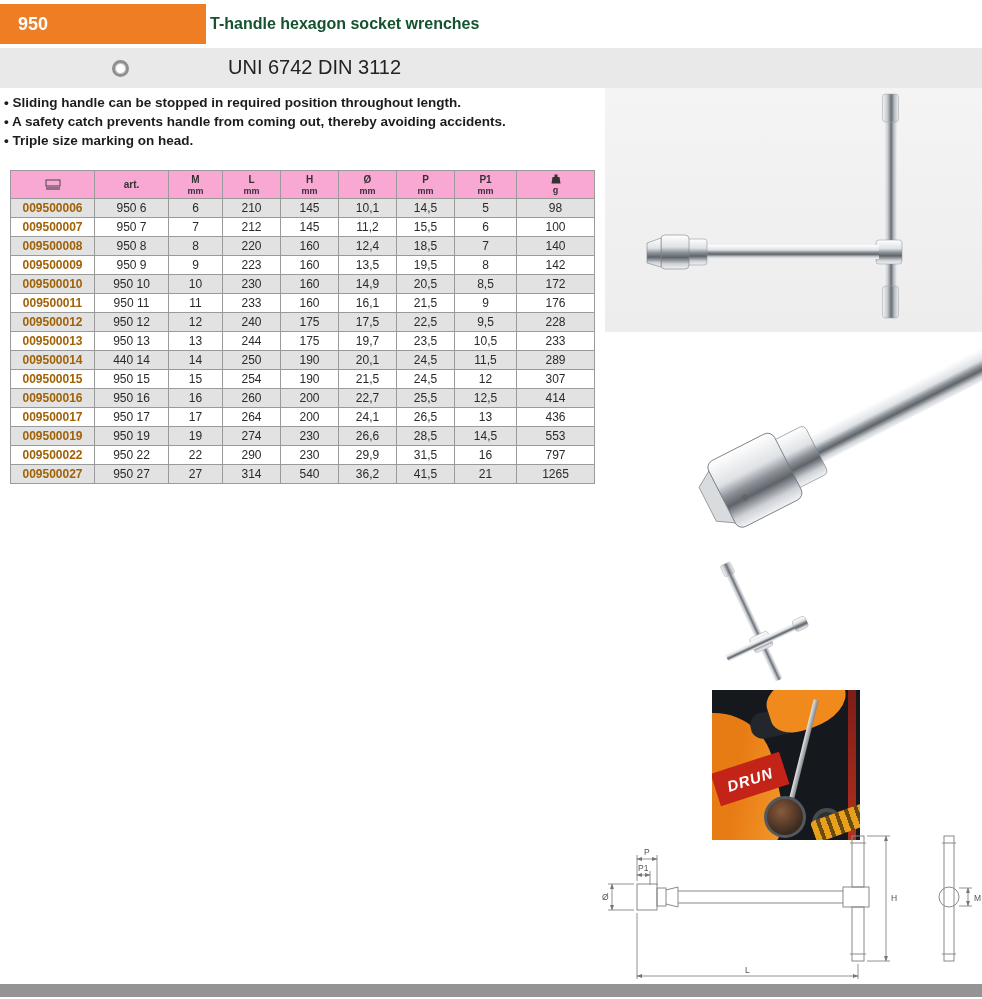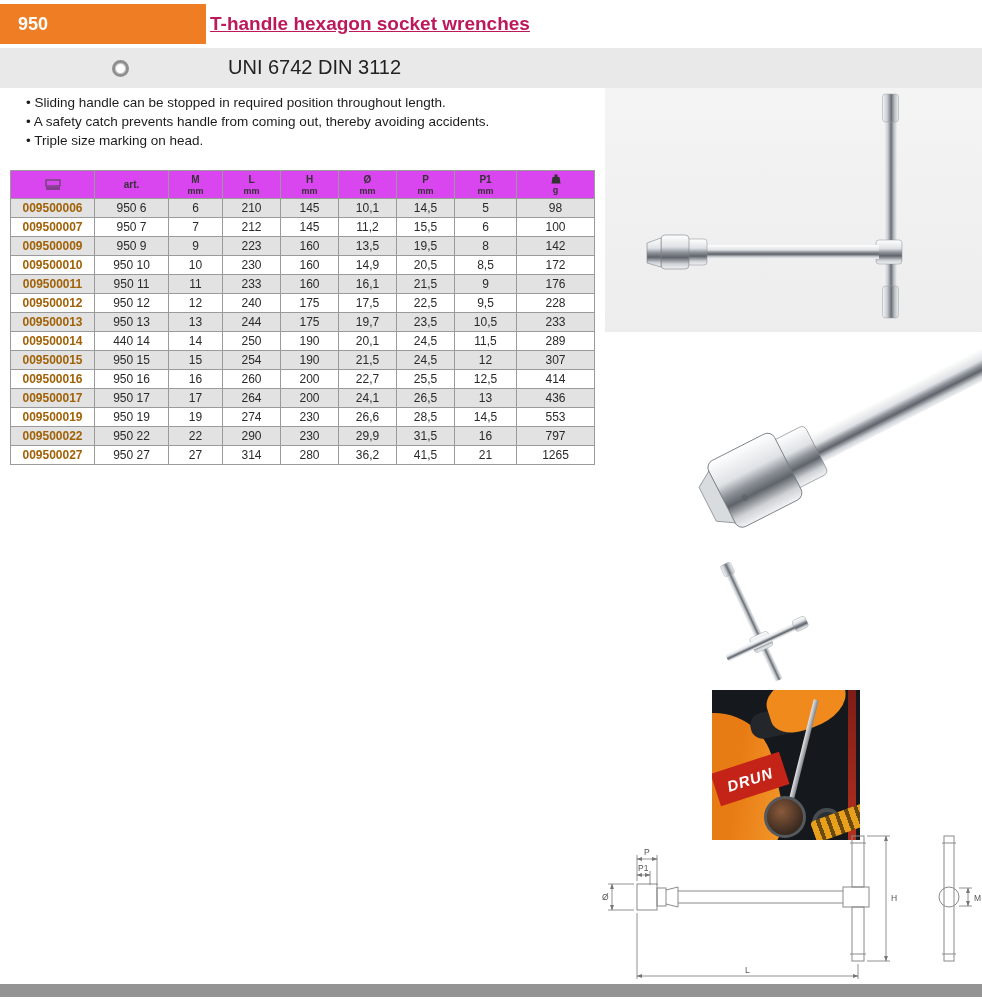--- a/index.html
+++ b/index.html
@@ -5,41 +5,41 @@
   * { margin:0; padding:0; box-sizing:border-box; }
   html,body { width:982px; height:999px; background:#fff; overflow:hidden;
     font-family:"Liberation Sans", sans-serif; position:relative; }
 
   
   .code-band { position:absolute; left:0; top:4px; width:206px; height:40px;
     background:#ee7d23; display:flex; align-items:center; }
   .code-band span { color:#fff; font-weight:bold; font-size:18px; margin-left:18px; }
   .title-band { position:absolute; left:210px; top:4px; height:40px; right:0;
     display:flex; align-items:center; }
-  .title-band h1 { font-size:19px; font-weight:bold; color:#be185d;text-decoration:underline; }
+  .title-band h1 { font-size:16px; font-weight:bold; color:#14532d; }
 
   
   .std-bar { position:absolute; left:0; top:48px; width:982px; height:40px;
     background:#e9e9e9; }
   .ring-icon { position:absolute; left:112px; top:12px; width:17px; height:17px;
     border-radius:50%; border:3px solid #8f8f8f; background:#fdfdfd;
     box-shadow:inset 0 0 0 1px #c9c9c9; }
   .std-text { position:absolute; left:210px; top:8px; font-size:20px; color:#222;margin-left:18px; }
 
   
-  .features { position:absolute; left:26px; top:93px; list-style:none; }
+  .features { position:absolute; left:4px; top:93px; list-style:none;font-weight:bold; }
   .features li { font-size:13.5px; color:#1c1c1c; line-height:19px; }
   .features li::before { content:"• "; }
 
   
   .spec-table { position:absolute; left:10px; top:170px; border-collapse:collapse;
     background:#fff; }
   .spec-table th, .spec-table td { border:1px solid #9a9a9a; text-align:center;
     vertical-align:middle; }
-  .spec-table th { height:28px; background:#d946ef; font-size:10px; font-weight:bold;
+  .spec-table th { height:28px; background:#f9a8d4; font-size:10px; font-weight:bold;
     color:#333; padding:1px 0; }
   .spec-table td { height:19px; font-size:12px; color:#2a2a2a; padding:0 2px; }
   .spec-table td:first-child { font-weight:bold; color:#a16207; }
   .spec-table tbody tr:nth-child(odd) { background:#e2e2e2; }
   .h-sub { font-size:9px; font-weight:bold; color:#333; margin-top:1px; }
   .h-icon { display:block; margin:0 auto; }
 
   
   .photo1 { position:absolute; left:605px; top:88px; width:377px; height:244px;
     background:linear-gradient(180deg,#f4f4f4 0%,#ededed 100%); }
@@ -187,20 +187,31 @@
         <td>950 7</td>
         <td>7</td>
         <td>212</td>
         <td>145</td>
         <td>11,2</td>
         <td>15,5</td>
         <td>6</td>
         <td>100</td>
       </tr>
       <tr>
+        <td>009500008</td>
+        <td>950 8</td>
+        <td>8</td>
+        <td>220</td>
+        <td>160</td>
+        <td>12,4</td>
+        <td>18,5</td>
+        <td>7</td>
+        <td>140</td>
+      </tr>
+      <tr>
         <td>009500009</td>
         <td>950 9</td>
         <td>9</td>
         <td>223</td>
         <td>160</td>
         <td>13,5</td>
         <td>19,5</td>
         <td>8</td>
         <td>142</td>
       </tr>
@@ -312,21 +323,21 @@
         <td>29,9</td>
         <td>31,5</td>
         <td>16</td>
         <td>797</td>
       </tr>
       <tr>
         <td>009500027</td>
         <td>950 27</td>
         <td>27</td>
         <td>314</td>
-        <td>280</td>
+        <td>540</td>
         <td>36,2</td>
         <td>41,5</td>
         <td>21</td>
         <td>1265</td>
       </tr>
     </tbody>
 </table>
 
 <div class="photo1">
   <svg width="377" height="244" viewBox="0 0 377 244">

